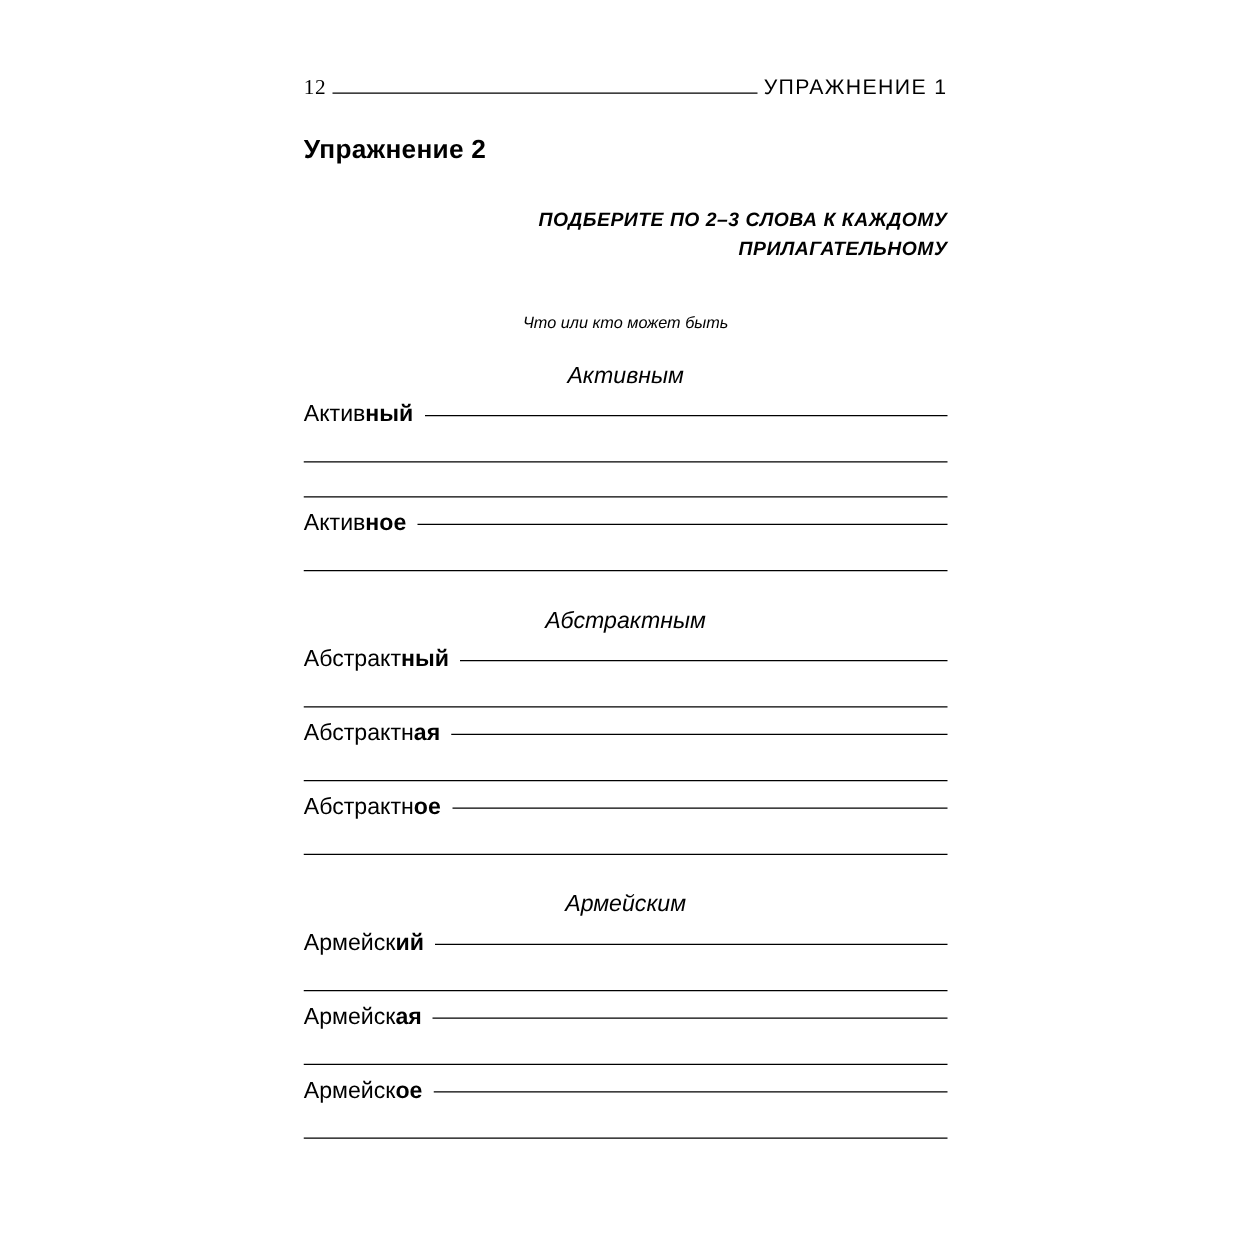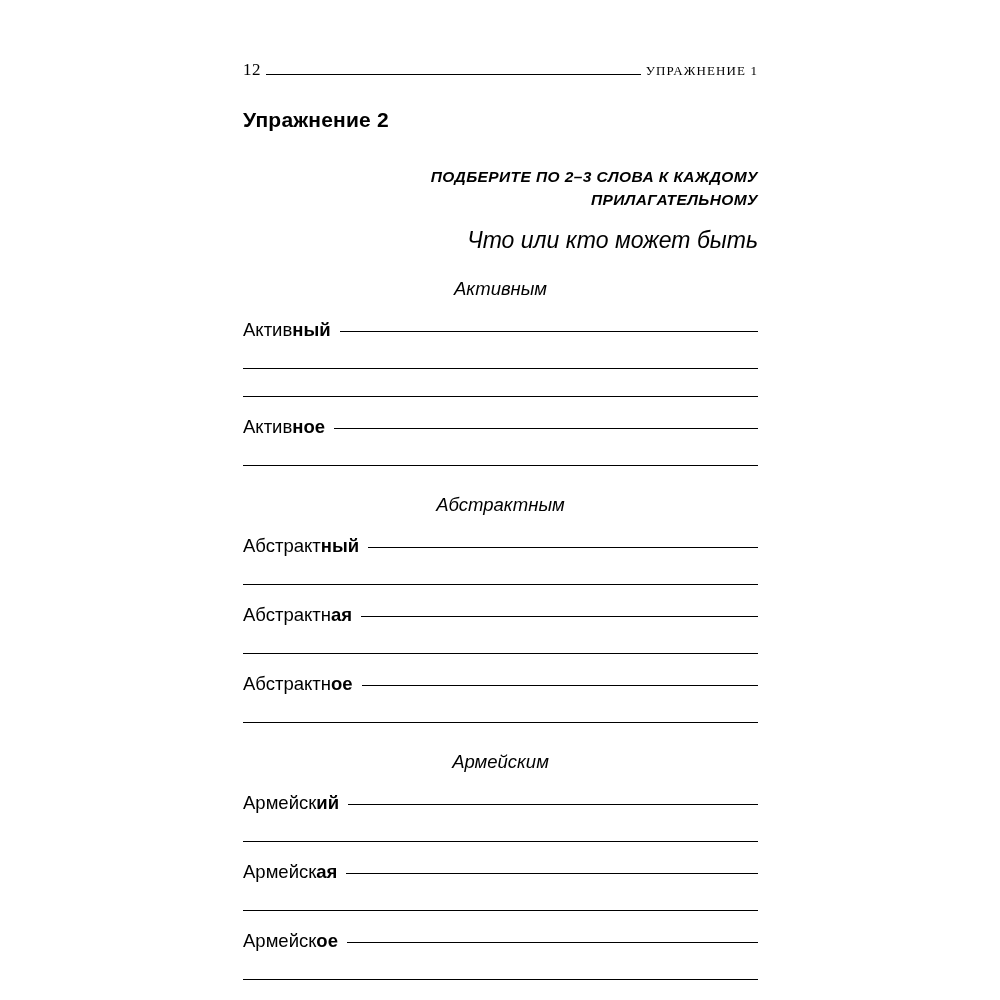--- a/index.html
+++ b/index.html
@@ -41,22 +41,22 @@
     letter-spacing: 0.5px;
     white-space: nowrap;
   }
   .runhead .rule {
     flex: 1 1 auto;
     height: 0;
     border-bottom: 1px solid #000;
     margin: 0 5px 4px 5px;
   }
   .runhead .title {
-    font-family: Liberation Serif, serif;
-    font-size: 13px;
+    font-family: Liberation Sans, sans-serif;
+    font-size: 17px;
     letter-spacing: 1.1px;
     white-space: nowrap;
   }
 
   
   .ex-title {
     font-weight: bold;
     font-size: 21px;
     margin-top: 28px;
     letter-spacing: 0.2px;
@@ -64,24 +64,24 @@
   .instruction {
     text-align: right;
     font-weight: bold;
     font-style: italic;
     font-size: 15.5px;
     line-height: 1.5;
     margin-top: 33px;
     letter-spacing: 0.4px;
   }
   .subprompt {
-    text-align: right;
+    text-align: center;
     font-style: italic;
-    font-size: 23px;
-    margin-top: 15px;
+    font-size: 13px;
+    margin-top: 38px;
   }
   .group-word {
     text-align: center;
     font-style: italic;
     font-size: 18.5px;
     margin-top: 24px;
   }
   .group-word.spaced {
     margin-top: 28px;
   }
@@ -89,21 +89,20 @@
   
   .row {
     display: flex;
     align-items: baseline;
     margin-top: 9px;
     width: 100%;
   }
   .row .word {
     font-size: 18.5px;
     white-space: nowrap;
-    margin-top: 10px;
   }
   .row .word b {
     font-weight: bold;
   }
   .row .fill {
     flex: 1 1 auto;
     border-bottom: 1px solid #000;
     height: 0;
     margin-left: 9px;
     position: relative;

